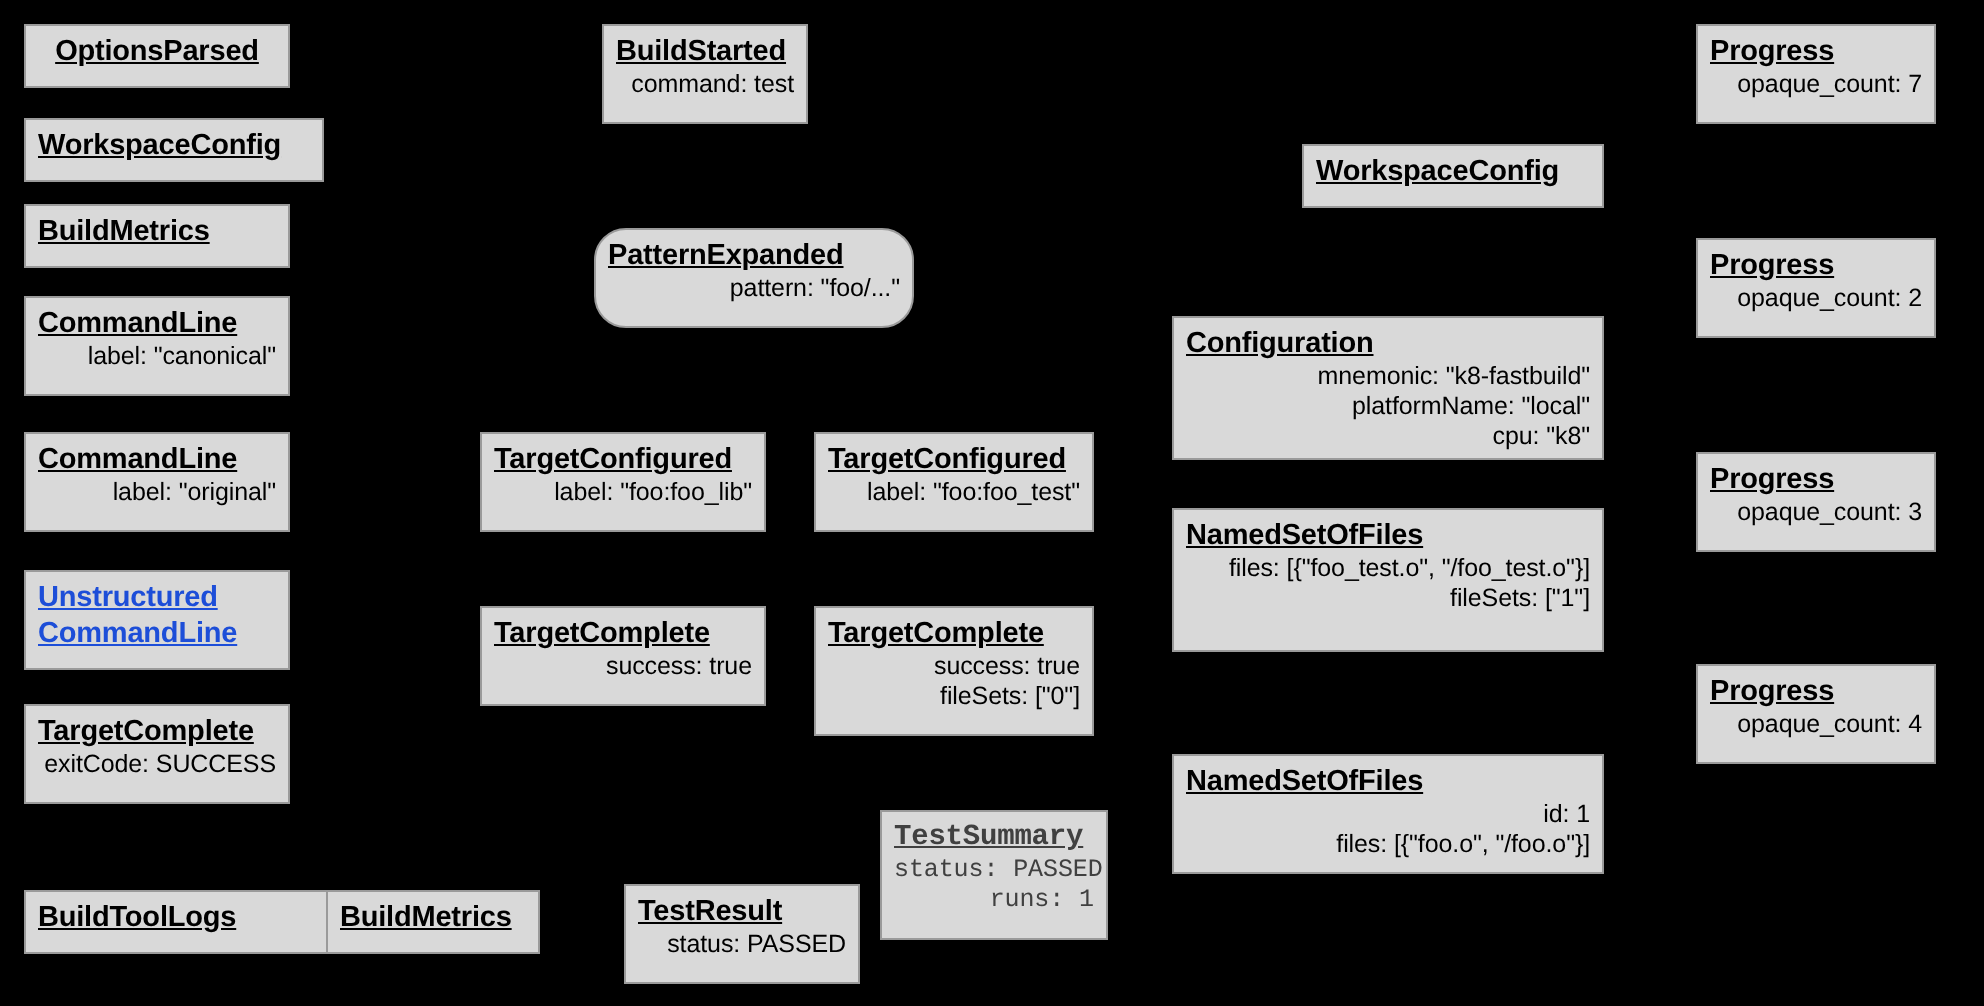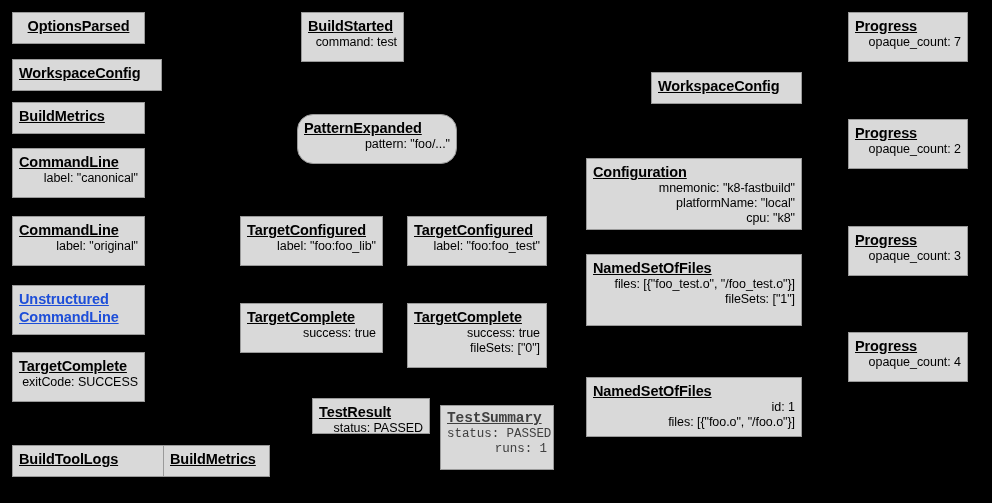--- a/index.html
+++ b/index.html
@@ -127,21 +127,21 @@
       </div>
       <div class="node-field">success: true</div>
     </div>
     <div class="node" style="left: 407px; top: 303px; width: 140px; height: 65px; background: rgb(217, 217, 217); border-color: rgb(154, 154, 154); color: rgb(0, 0, 0);">
       <div class="node-title-block">
         <div><span class="node-title">TargetComplete</span></div>
       </div>
       <div class="node-field">success: true</div>
       <div class="node-field">fileSets: ["0"]</div>
     </div>
-    <div class="node" style="left: 312px; top: 398px; width: 118px; height: 36px; background: rgb(217, 217, 217); border-color: rgb(154, 154, 154); color: rgb(0, 0, 0);">
+    <div class="node" style="left: 312px; top: 442px; width: 118px; height: 50px; background: rgb(217, 217, 217); border-color: rgb(154, 154, 154); color: rgb(0, 0, 0);">
       <div class="node-title-block">
         <div><span class="node-title">TestResult</span></div>
       </div>
       <div class="node-field">status: PASSED</div>
     </div>
     <div class="node" style="left: 440px; top: 405px; width: 114px; height: 65px; background: rgb(217, 217, 217); border-color: rgb(154, 154, 154); color: #404040; font-family: Liberation Mono, monospace;">
       <div class="node-title-block">
         <div><span class="node-title">TestSummary</span></div>
       </div>
       <div class="node-field">status: PASSED</div>

